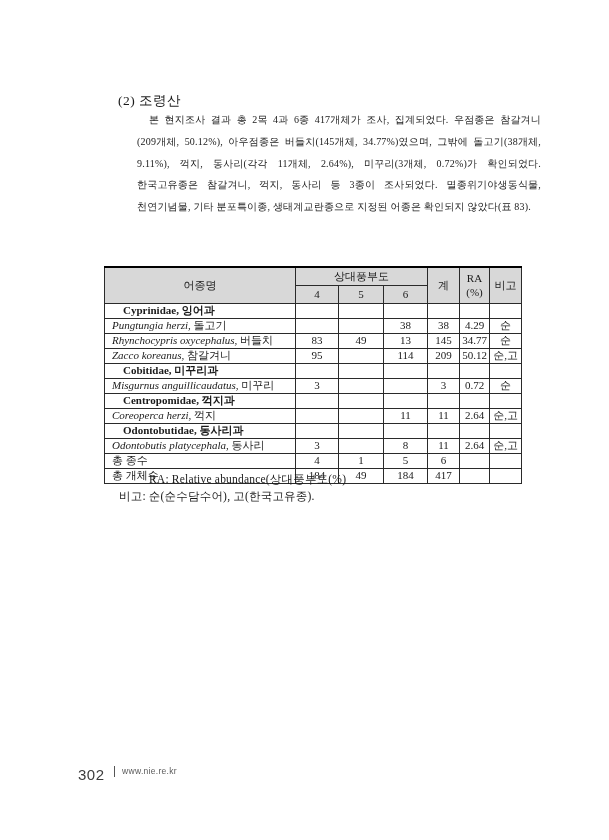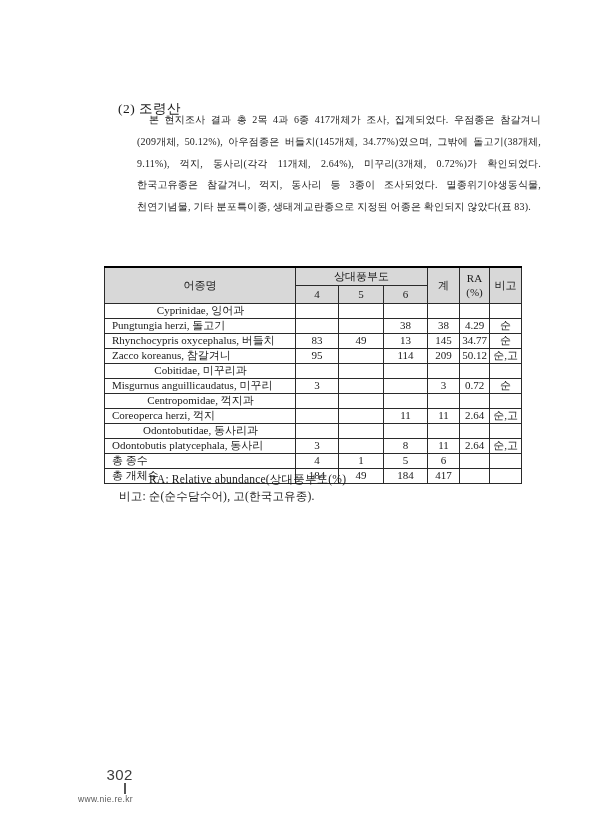--- a/index.html
+++ b/index.html
@@ -27,21 +27,21 @@
   }
   .rh-title {
     position: absolute; left: 87px; top: 1px;
     font-family: "Liberation Sans", sans-serif;
     font-size: 9.5px; color: #8c8c8c; letter-spacing: 0.2px;
     white-space: nowrap;
   }
 
   
   .section-heading {
-    position: absolute; left: 118px; top: 100px;
+    position: absolute; left: 118px; top: 92px;
     font-size: 13.5px; letter-spacing: 0.5px;
   }
   .paragraph {
     position: absolute; left: 137px; top: 109px; width: 404px;
     font-size: 10px; line-height: 21.8px;
     text-align: justify; text-indent: 12px;
     letter-spacing: 0.2px;
     word-break: keep-all;
   }
 
@@ -66,35 +66,34 @@
     height: 15px;
     line-height: 13px;
     text-align: center;
     vertical-align: middle;
     font-weight: normal;
     overflow: hidden;
     white-space: nowrap;
   }
   table.fish tr.thead th { background: #d8d8d8; height: 18px; }
   table.fish td.namecell { text-align: left; padding-left: 7px; }
-  table.fish tr.family td.namecell { font-weight: normal; padding-left: 3px; text-align: center; }
-  table.fish tr.species .latin { }
+  table.fish tr.family td.namecell { font-weight: bold; padding-left: 18px; }
+  table.fish tr.species .latin { font-style: italic; }
   table.fish tr.family .latin { font-style: normal; }
   .ra-head div { line-height: 14px; }
 
   
   .footnote1 { position: absolute; left: 119px; top: 472px; font-size: 11.5px; letter-spacing: 0.2px; margin-left: 30px; }
   .footnote2 { position: absolute; left: 119px; top: 489px; font-size: 11.5px; letter-spacing: 0.2px; }
 
   
   .page-footer {
     position: absolute; left: 78px; top: 766px;
-    display: flex; align-items: flex-end;
+    display: flex; align-items: flex-start;
     font-family: "Liberation Sans", sans-serif;
-    flex-direction: column;
   }
   .footer-page { font-size: 15px; color: #3c3c3c; letter-spacing: 0.5px; }
   .footer-sep { width: 1.5px; height: 11px; background: #555; margin: 0 7px 0 9px; }
   .footer-url { font-size: 8.5px; color: #5a5a5a; letter-spacing: 0.3px; }
 </style>
 </head>
 <body>
 
 <div class="page">
 

